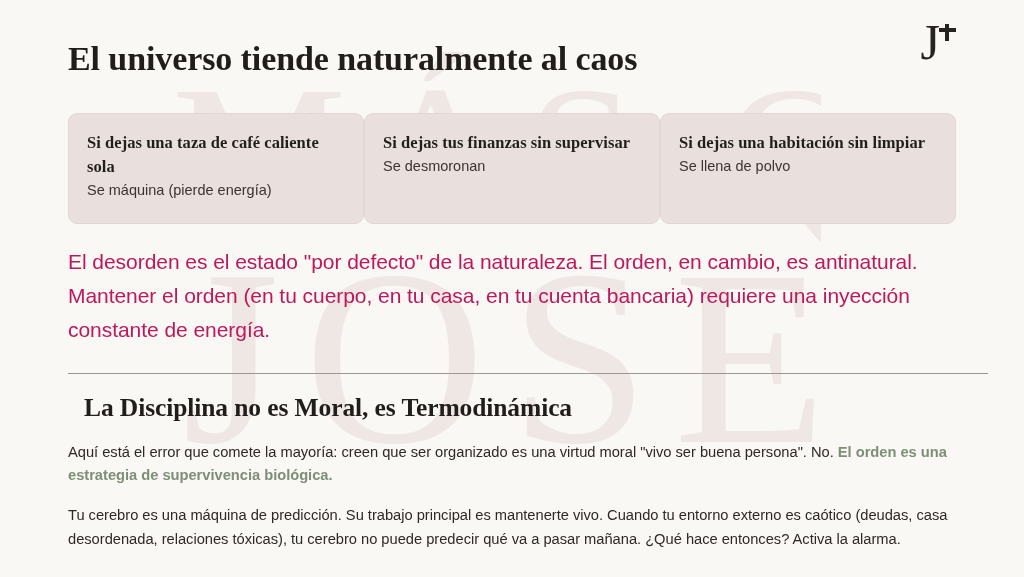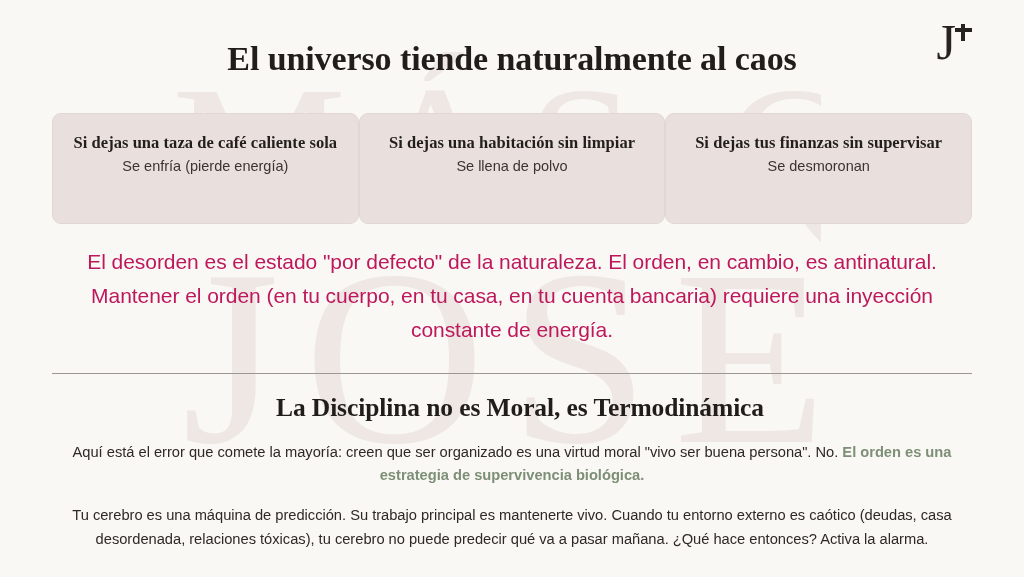--- a/index.html
+++ b/index.html
@@ -55,22 +55,21 @@
   .wm-line-2 {
     left: 182px;
     top: 240px;
     font-size: 250px;
   }
 
   
   .content {
     position: relative;
     z-index: 2;
-    padding: 0 52px;
-    text-align: center;
+    padding: 0 68px;
   }
 
   
   .header {
     position: relative;
     padding-top: 41px;
     height: 52px;
   }
   .deck-title {
     margin: 0;
@@ -212,33 +211,33 @@
       <div class="brand-logo">
         <span class="brand-j">J</span>
         <span class="brand-cross"></span>
       </div>
     </div>
 
     <div class="card-row">
 
       <div class="fact-card">
         <p class="fact-card-title">Si dejas una taza de café caliente sola</p>
-        <p class="fact-card-desc">Se enfría (pierde energía)</p>
+        <p class="fact-card-desc">Se máquina (pierde energía)</p>
+      </div>
+
+      <div class="fact-card">
+        <p class="fact-card-title">Si dejas tus finanzas sin supervisar</p>
+        <p class="fact-card-desc">Se desmoronan</p>
       </div>
 
       <div class="fact-card">
         <p class="fact-card-title">Si dejas una habitación sin limpiar</p>
         <p class="fact-card-desc">Se llena de polvo</p>
       </div>
 
-      <div class="fact-card">
-        <p class="fact-card-title">Si dejas tus finanzas sin supervisar</p>
-        <p class="fact-card-desc">Se desmoronan</p>
-      </div>
-
     </div>
 
     <p class="lead-paragraph">El desorden es el estado "por defecto" de la naturaleza. El orden, en cambio, es antinatural. Mantener el orden (en tu cuerpo, en tu casa, en tu cuenta bancaria) requiere una inyección constante de energía.</p>
 
     <hr class="section-divider">
 
     <h2 class="section-heading">La Disciplina no es Moral, es Termodinámica</h2>
 
     <p class="body-paragraph"><span>Aquí está el error que comete la mayoría: creen que ser organizado es una virtud moral "vivo ser buena persona". No. </span><span class="accent-text">El orden es una estrategia de supervivencia biológica.</span></p>
 

